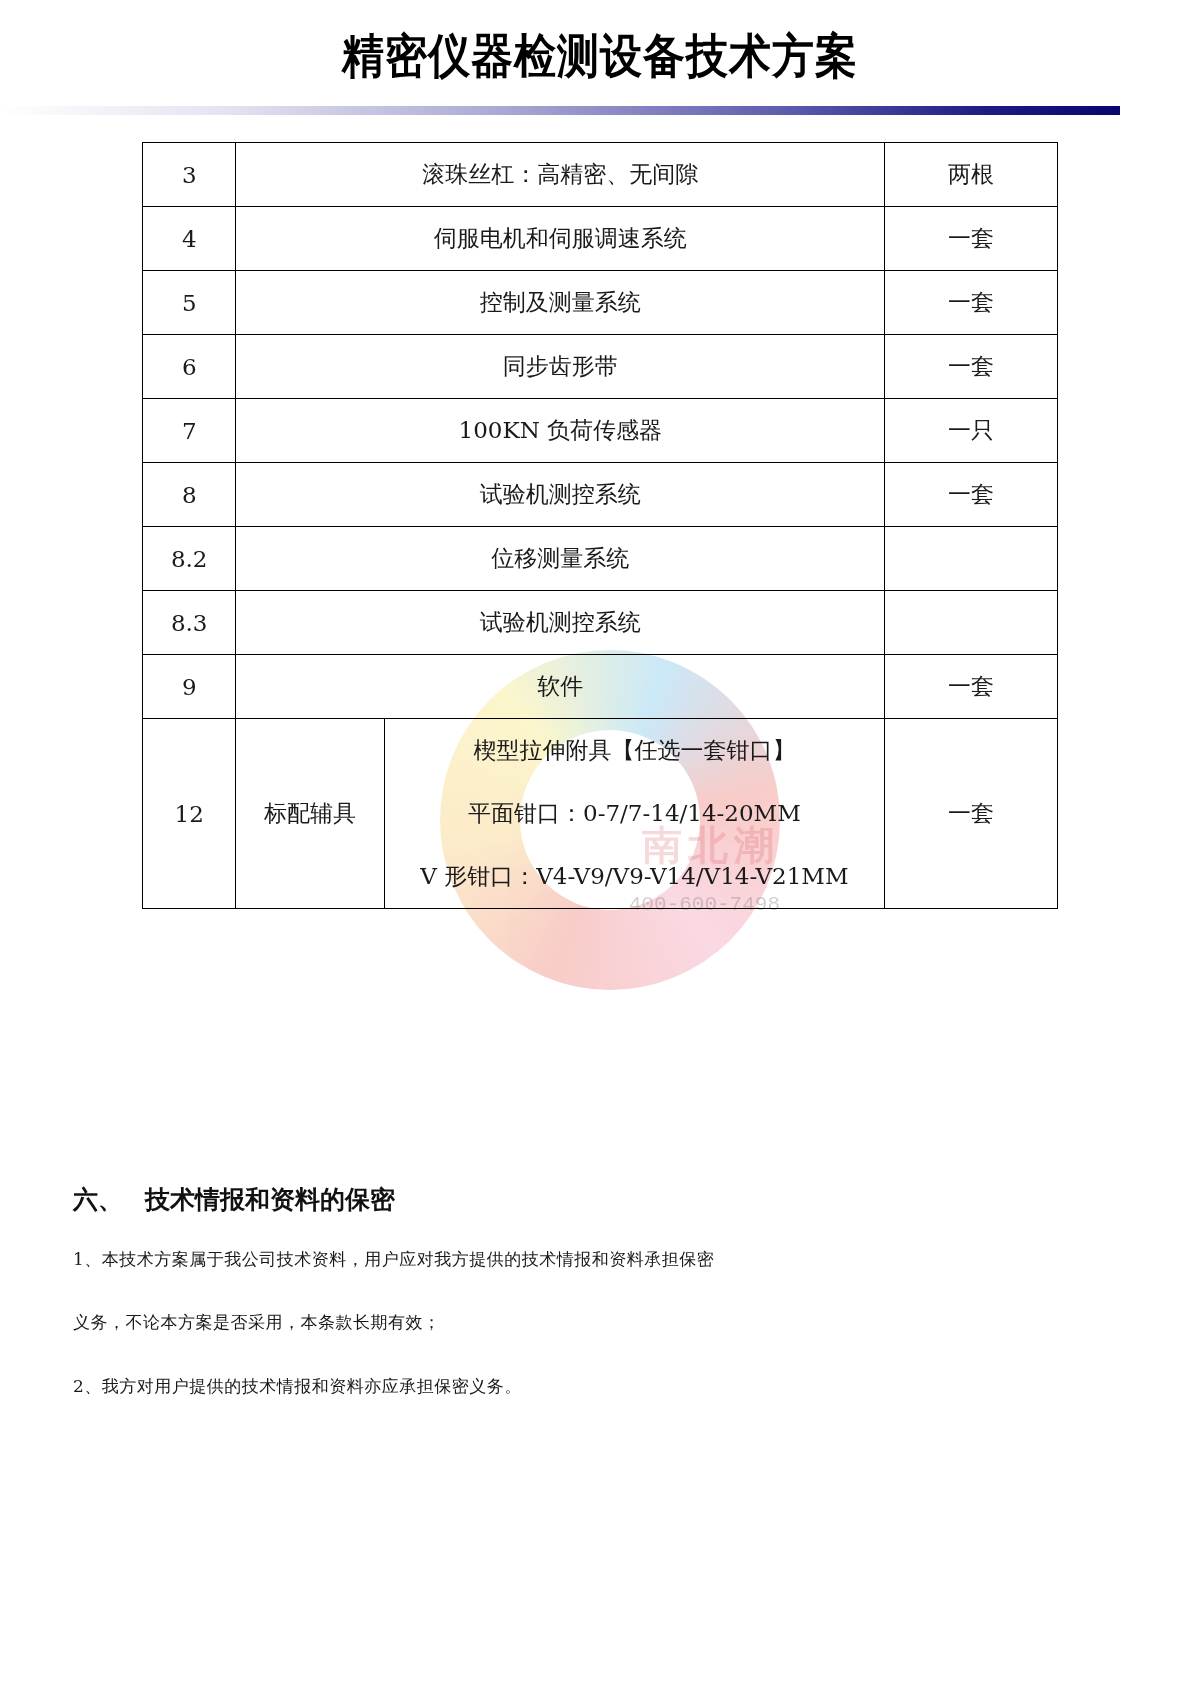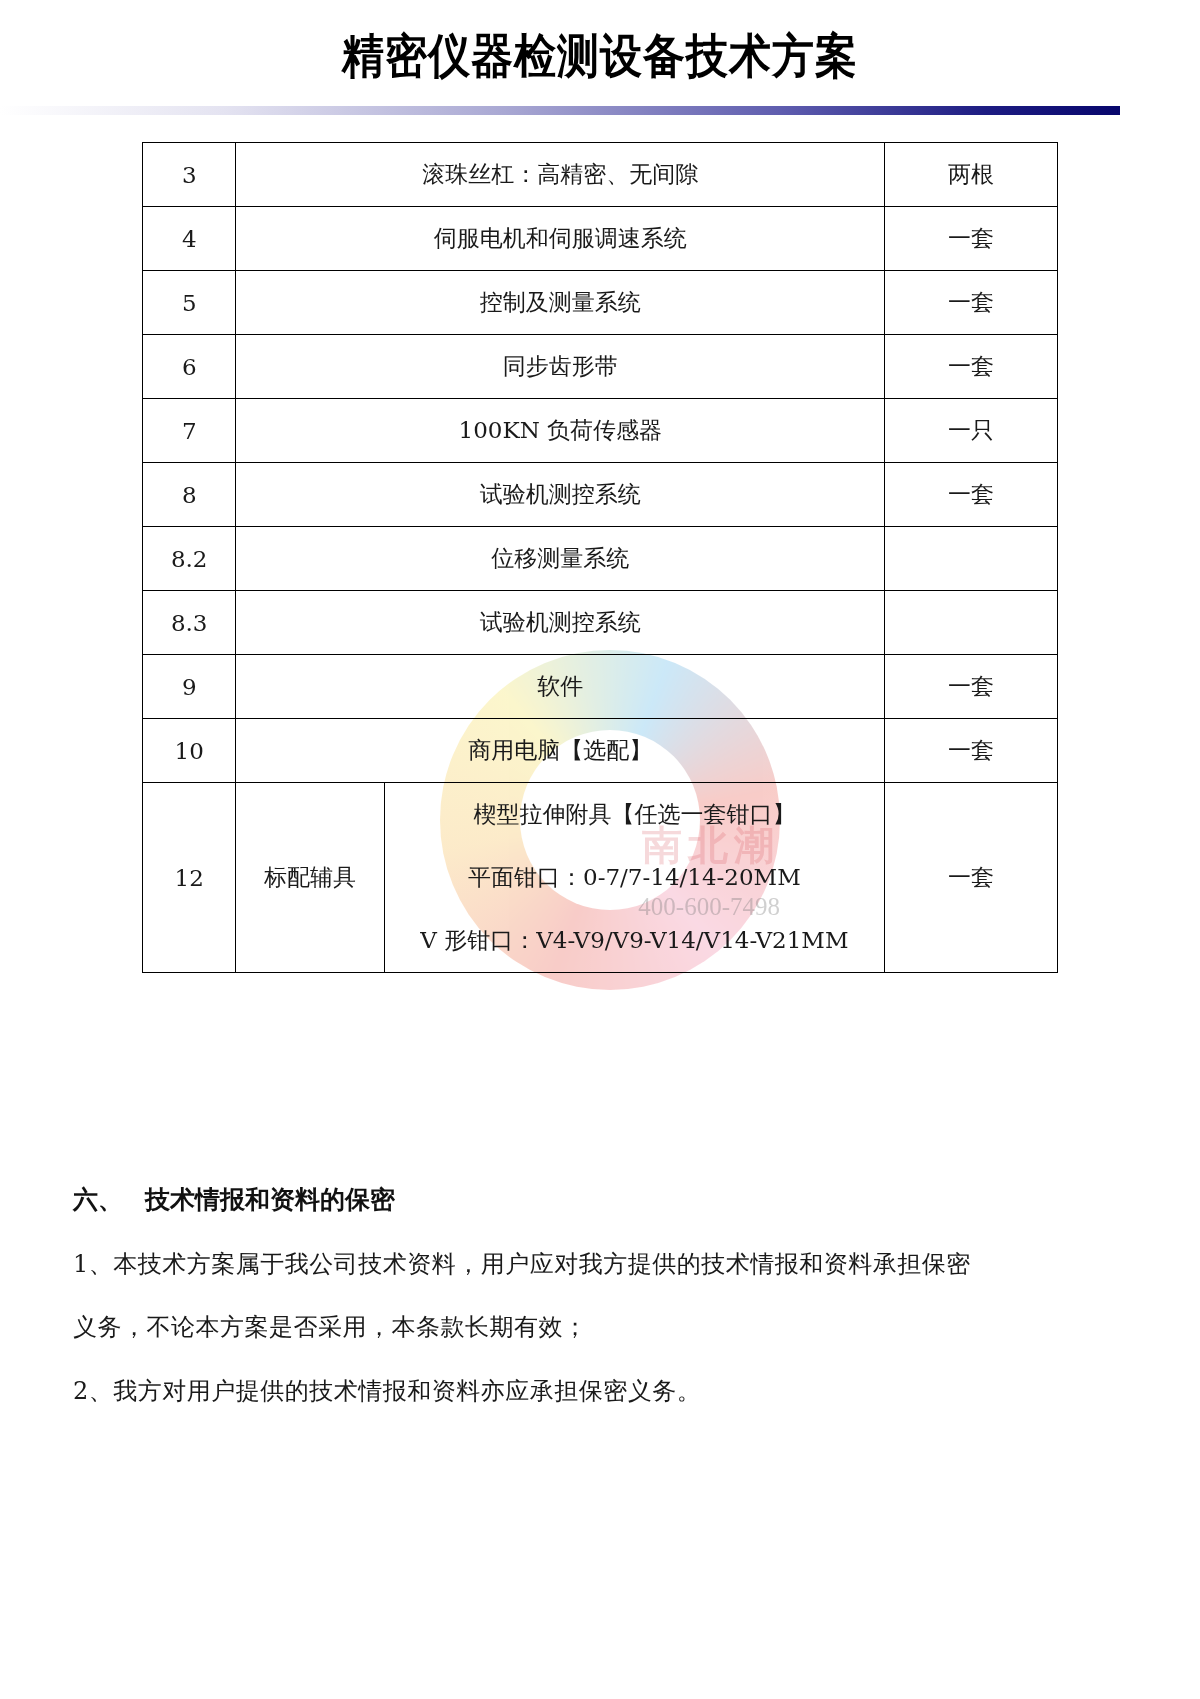--- a/index.html
+++ b/index.html
@@ -11,35 +11,35 @@
   .rule { position: absolute; left: 0; top: 106px; width: 1120px; height: 9px;
           background: linear-gradient(to right, #ffffff 0%, #e4e3f1 20%, #a9a8d3 45%, #5e5cae 70%, #1d1c82 88%, #07066c 100%); }
   .watermark { position: absolute; left: 440px; top: 650px; width: 340px; height: 340px;
                border-radius: 50%; opacity: 0.28; pointer-events: none;
                background: conic-gradient(from 200deg, #e84b3c, #f5b640, #f4e04a, #49b0e8, #e84b3c, #f07aa0, #e84b3c); }
   .watermark::after { content: ""; position: absolute; left: 80px; top: 80px; width: 180px; height: 180px;
                       border-radius: 50%; background: #ffffff; }
   .wm-text { position: absolute; left: 440px; width: 340px; text-align: right; pointer-events: none; z-index: 1; }
   .wm-brand { top: 818px; font-size: 40px; font-weight: bold; color: rgba(214, 80, 90, 0.22);
               font-family: "DejaVu Serif", serif; letter-spacing: 6px; }
-  .wm-phone { top: 893px; font-size: 25px; color: rgba(120, 120, 120, 0.35);
-              font-family: Liberation Serif, serif; }
+  .wm-phone { top: 893px; font-size: 21px; color: rgba(120, 120, 120, 0.35);
+              font-family: Liberation Mono, monospace; }
   table.spec { position: absolute; left: 142px; top: 142px; width: 916px; border-collapse: collapse; z-index: 2; }
   table.spec td { border: 1.3px solid #000; font-size: 23px; text-align: center; vertical-align: middle;
                   height: 63px; padding: 0; background: transparent; }
   td.c-no { width: 92px; }
   td.c-name { width: 645px; }
   td.c-qty { width: 171px; }
   td.c-sub { width: 144px; }
   td.c-subitems { text-align: left; padding-left: 12px; }
   .subline { height: 63px; line-height: 63px; white-space: nowrap; }
   .sec-heading { position: absolute; left: 73px; top: 1183px; font-size: 25px; font-weight: bold;
                  font-family: Liberation Sans, sans-serif; color: #111; }
   .sec-heading .num { display: inline-block; width: 72px; }
-  .para { position: absolute; left: 73px; font-size: 24px; white-space: nowrap; letter-spacing: 0.5px; }
+  .para { position: absolute; left: 73px; font-size: 17px; white-space: nowrap; letter-spacing: 0.5px; }
 </style>
 </head>
 <body>
 
 <div class="title">精密仪器检测设备技术方案</div>
 <div class="rule"></div>
 
 <div class="watermark"></div>
 <div class="wm-text wm-brand">南北潮</div>
 <div class="wm-text wm-phone">400-600-7498</div>
@@ -85,25 +85,20 @@
       <td class="c-no">8.3</td>
       <td class="c-name" colspan="2">试验机测控系统</td>
       <td class="c-qty"></td>
     </tr>
     <tr>
       <td class="c-no">9</td>
       <td class="c-name" colspan="2">软件</td>
       <td class="c-qty">一套</td>
     </tr>
     <tr>
-      <td class="c-no">10</td>
-      <td class="c-name" colspan="2">商用电脑【选配】</td>
-      <td class="c-qty">一套</td>
-    </tr>
-    <tr>
       <td class="c-no" style="height:189px;">12</td>
       <td class="c-sub">标配辅具</td>
       <td class="c-subitems" style="width:489px;">
         <div class="subline">楔型拉伸附具【任选一套钳口】</div>
         <div class="subline">平面钳口：0-7/7-14/14-20MM</div>
         <div class="subline">V 形钳口：V4-V9/V9-V14/V14-V21MM</div>
       </td>
       <td class="c-qty">一套</td>
     </tr>
   </tbody>

